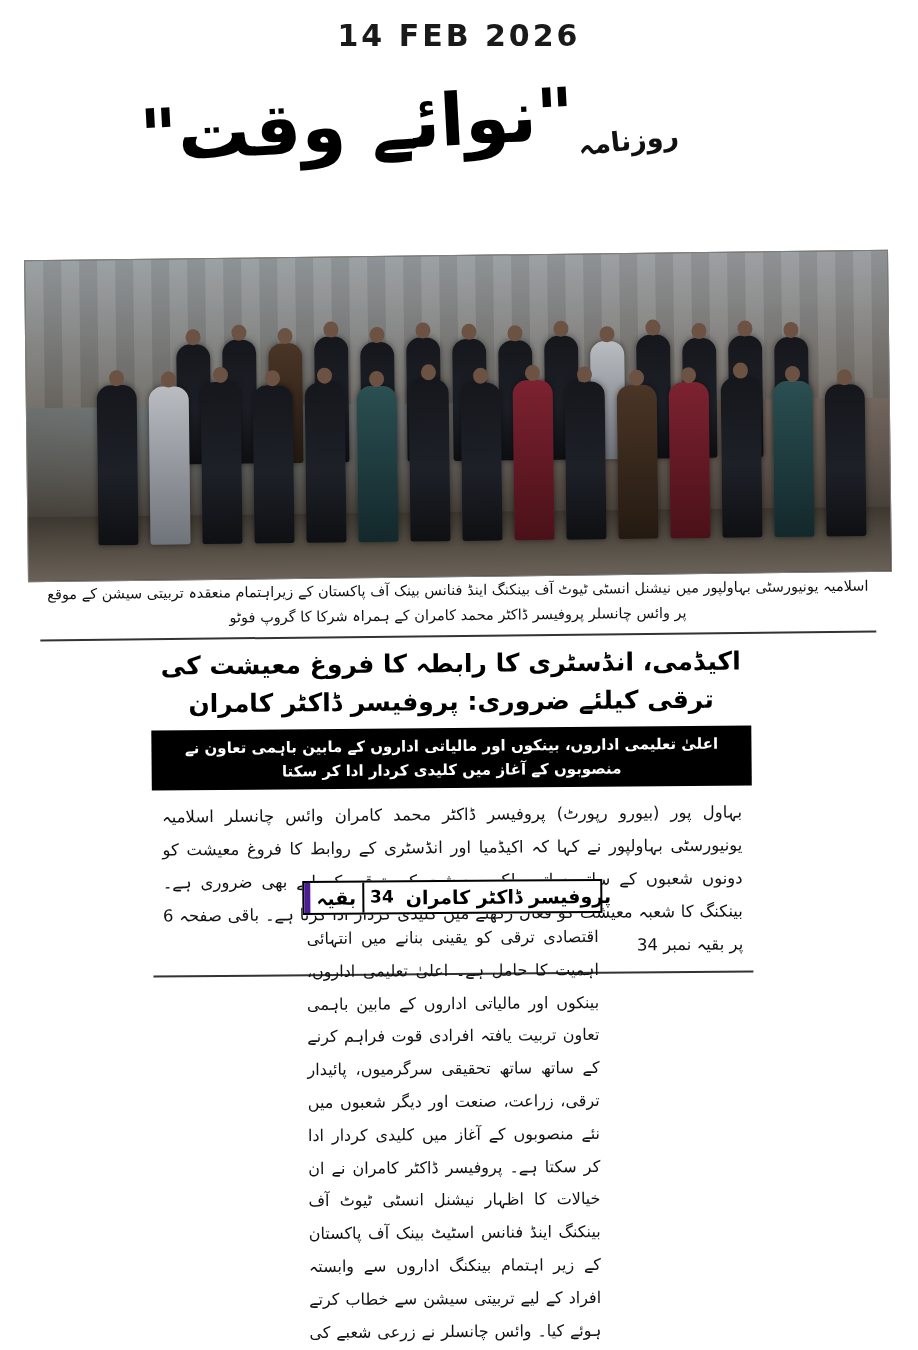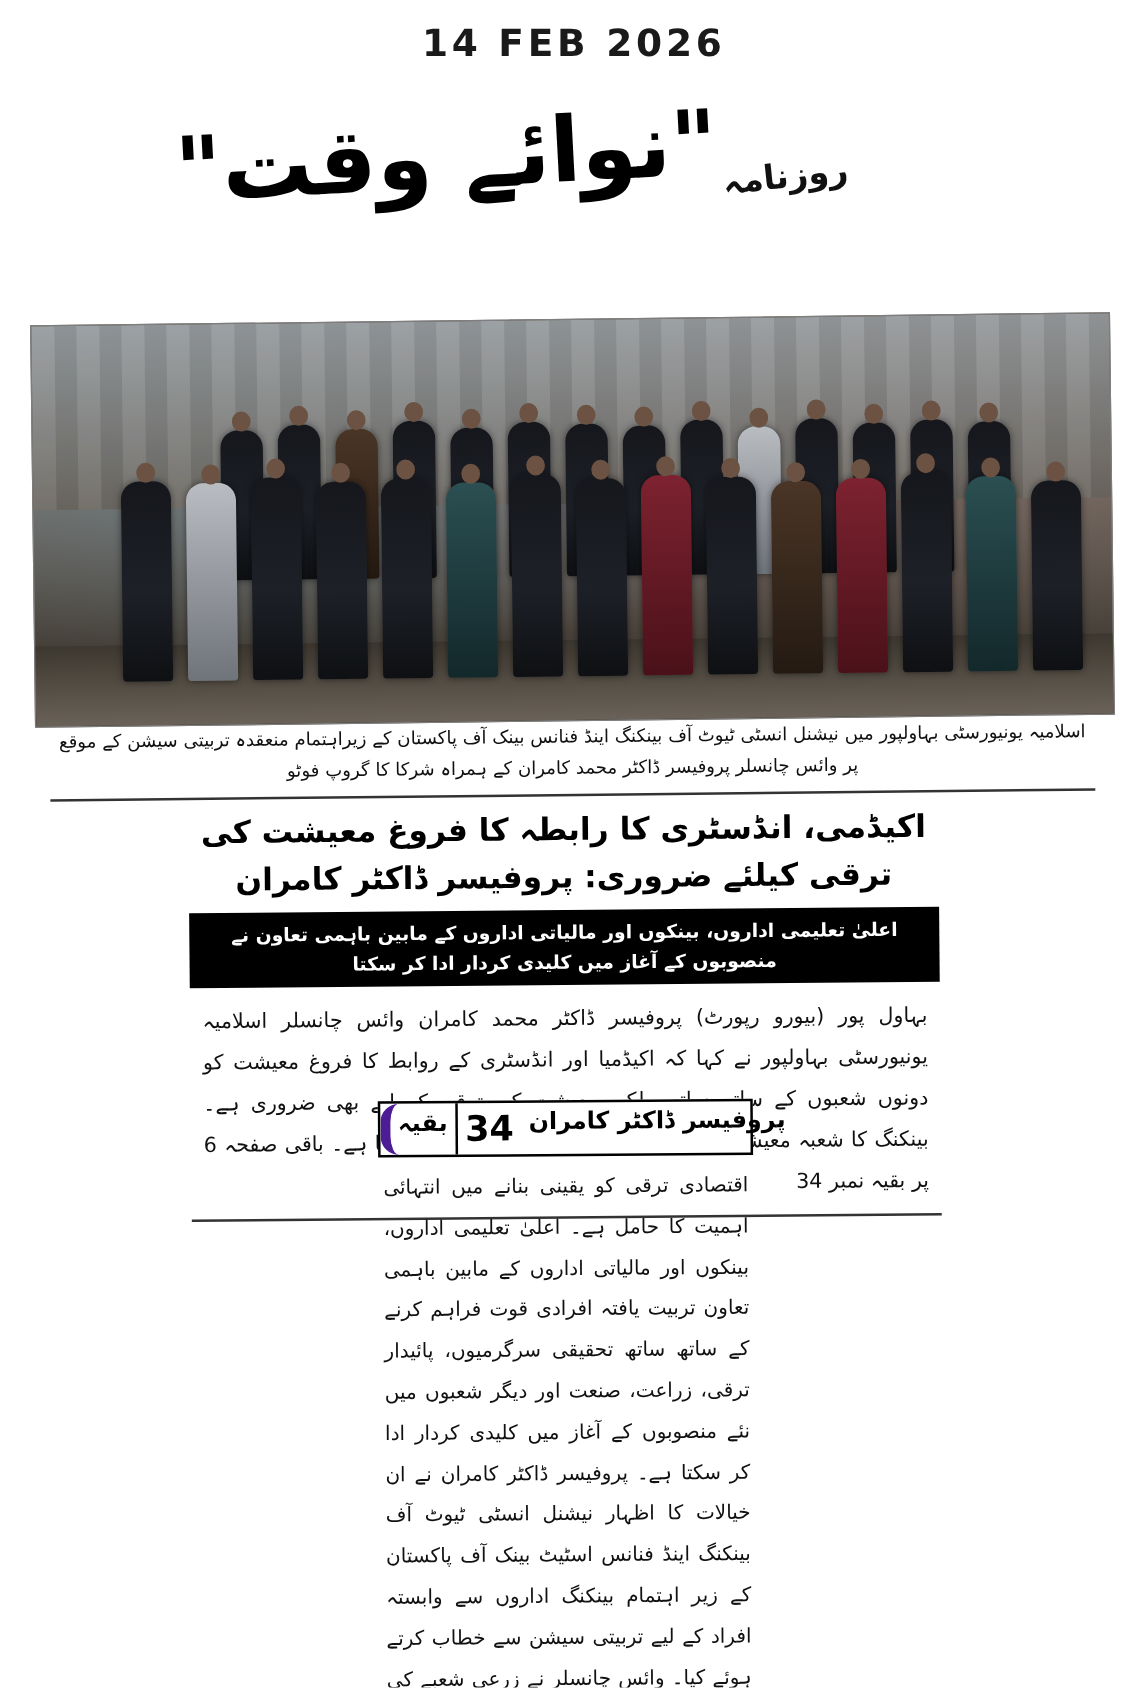--- a/index.html
+++ b/index.html
@@ -193,22 +193,22 @@
     background: #fff;
   }
   .cont-header .cell {
     font-family: "DejaVu Sans", sans-serif;
     font-weight: bold;
     font-size: 19px;
     padding: 4px 6px;
     text-align: center;
     white-space: nowrap;
   }
-  .cont-header .cell.label { border-left: 8px solid #4c1d95; border-radius: 15px; }
-  .cont-header .cell.num { border-left: 2px solid #000; font-size: 28px; }
+  .cont-header .cell.label { border-left: 6px solid #4c1d95; }
+  .cont-header .cell.num { border-left: 2px solid #000; font-size: 17px; }
   .cont-header .cell.name { flex: 1; }
 
   .cont-body {
     margin-top: 8px;
     font-family: "DejaVu Sans", sans-serif;
     font-size: 16px;
     line-height: 2.05;
     text-align: justify;
     color: #111;
     padding: 0 4px;

